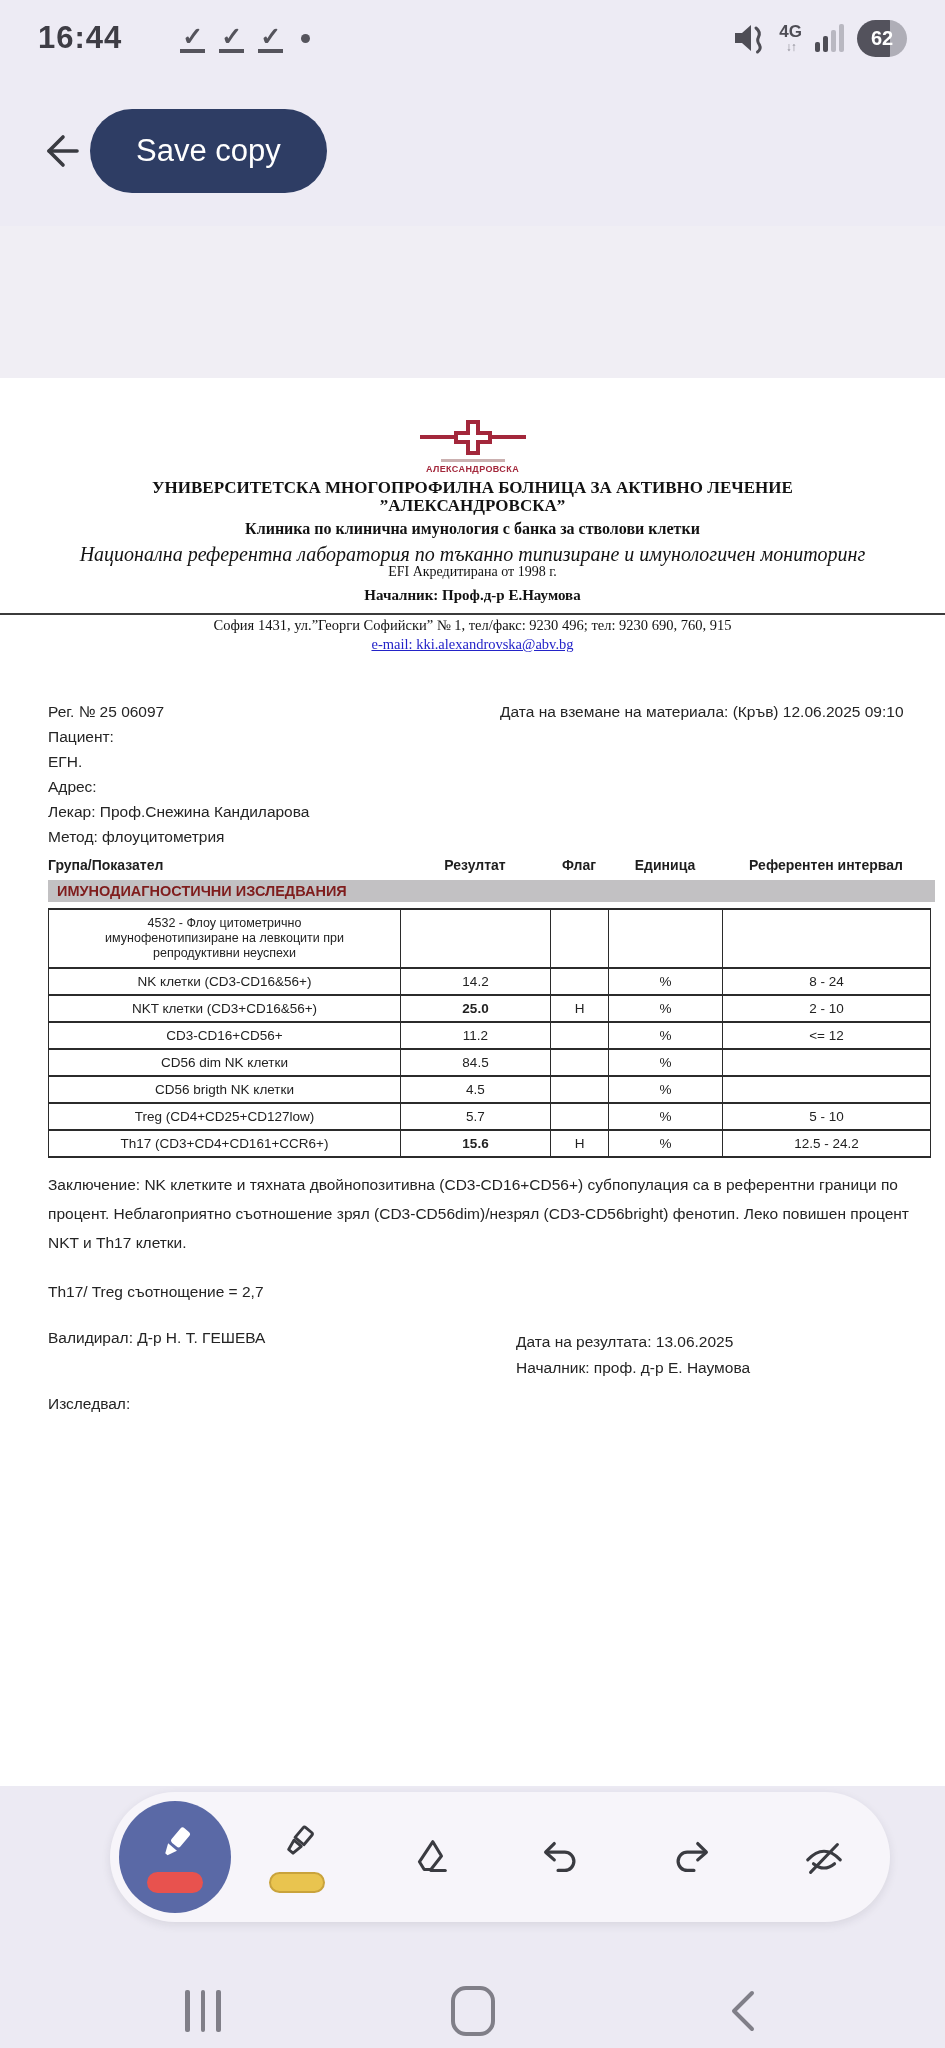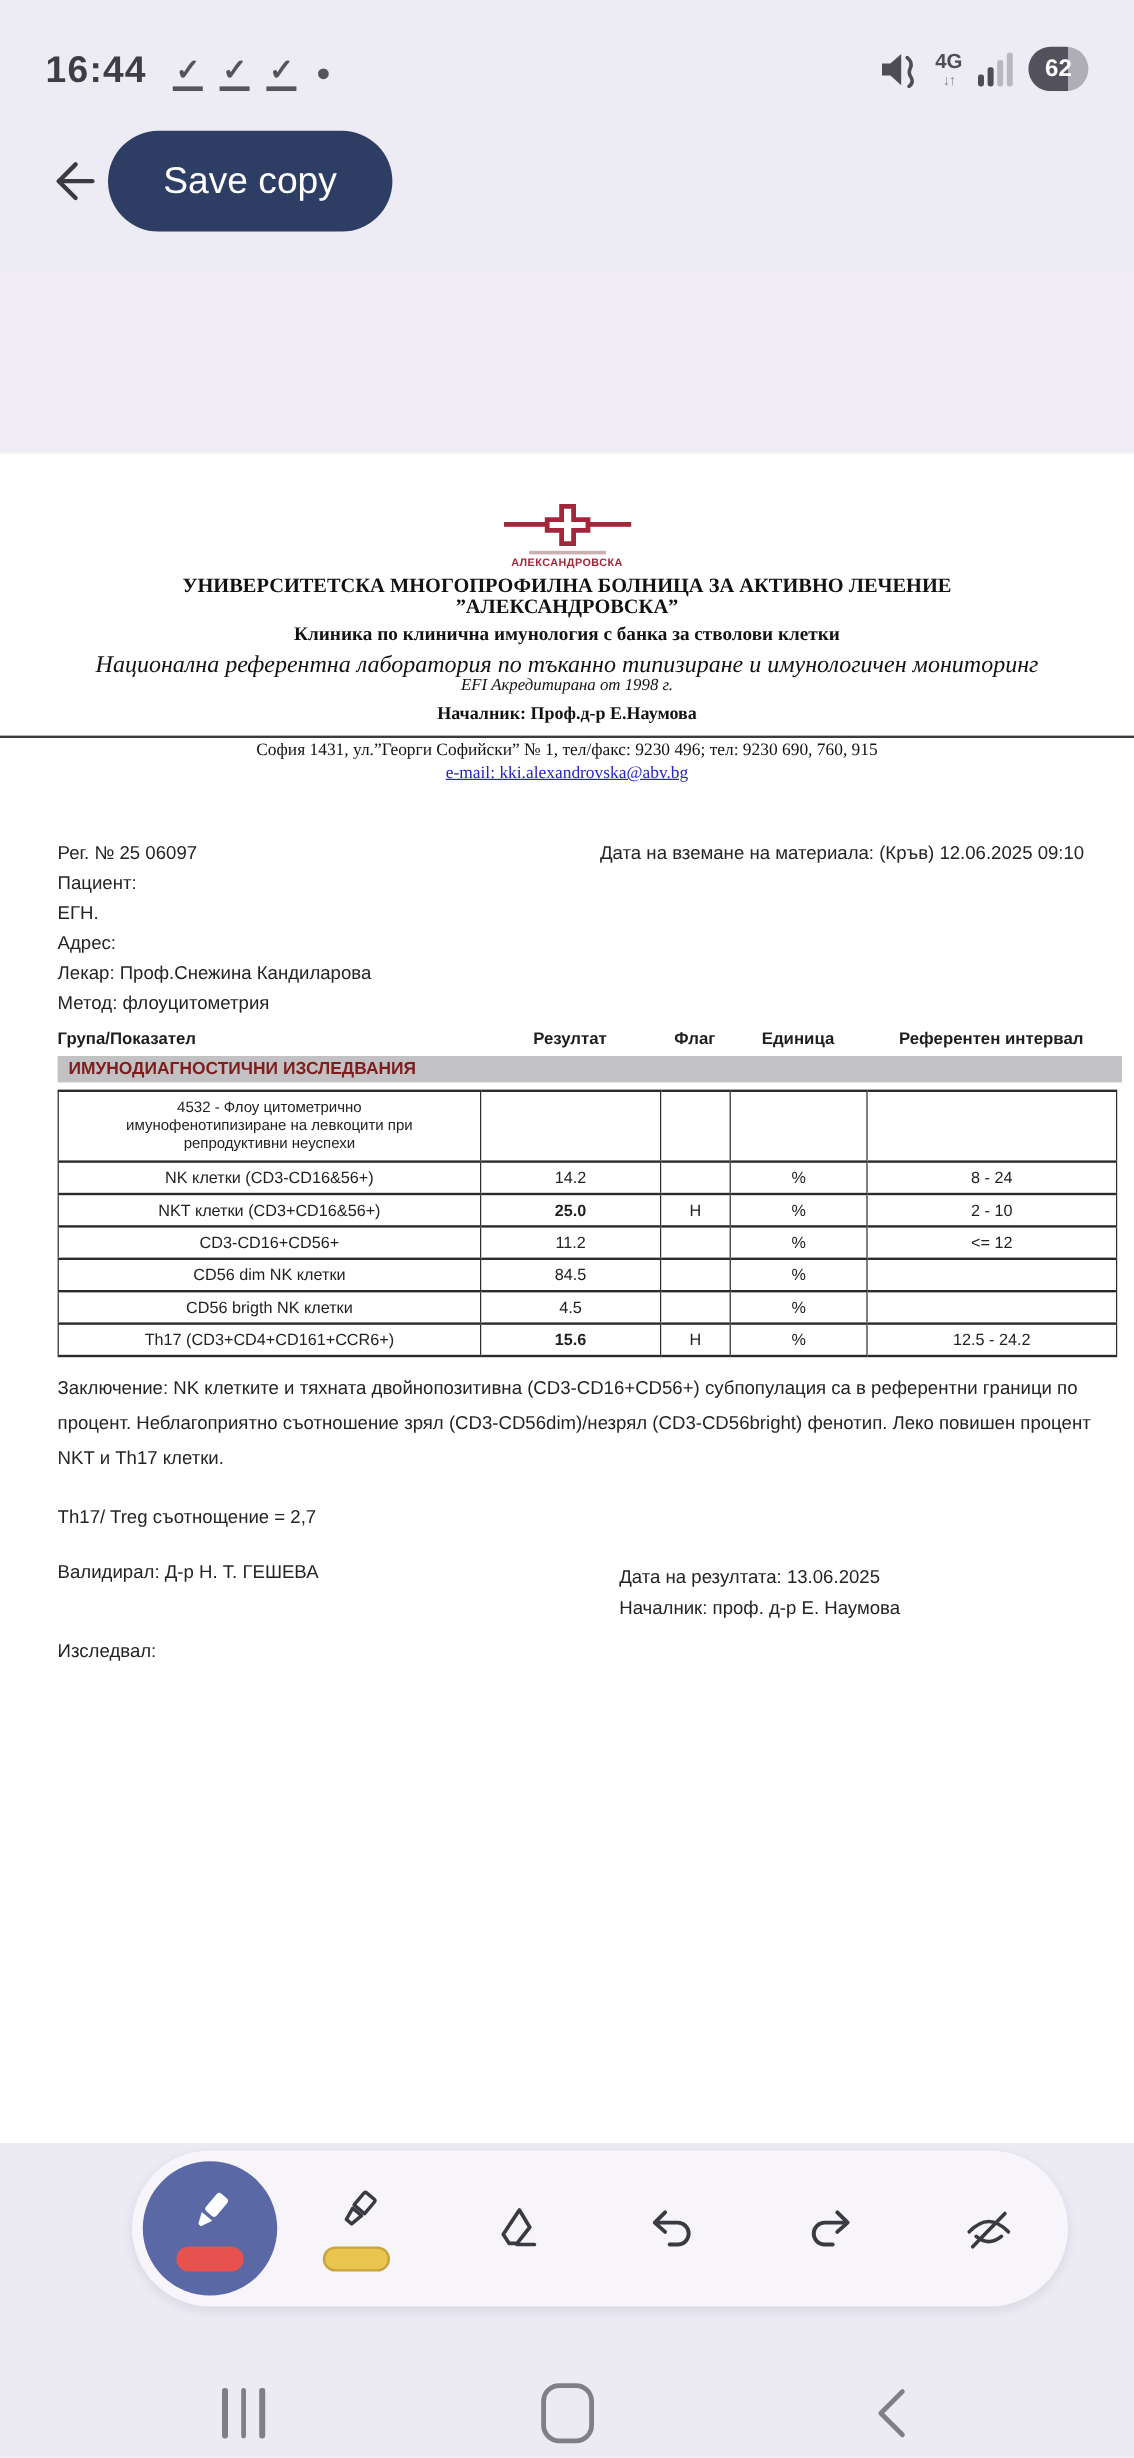--- a/index.html
+++ b/index.html
@@ -7,21 +7,21 @@
   body {
     position:relative;
     background:#F0EEF4;
     font-family:"Liberation Sans", sans-serif;
     color:#1c1c1f;
     overflow:hidden;
   }
 
   
   .status-bar{ position:absolute; top:0; left:0; width:945px; height:76px;
-    background:#EDEBF4; display:flex; align-items:flex-end; padding:0 38px; }
+    background:#EDEBF4; display:flex; align-items:center; padding:0 38px;gap:36px; }
   .time{ font-size:31px; font-weight:700; color:#3E3D45; letter-spacing:1px; }
   .notifs{ display:flex; align-items:center; gap:14px; margin-left:22px; }
   .check{ font-size:25px; font-weight:700; color:#55545C; line-height:24px;
     border-bottom:4px solid #55545C; padding:0 2px 1px; }
   .dot{ width:9px; height:9px; border-radius:50%; background:#55545C; margin-left:4px; }
   .status-right{ margin-left:auto; display:flex; align-items:center; gap:13px; }
   .net4g{ display:flex; flex-direction:column; align-items:center; line-height:1; }
   .net4g .g{ font-size:17px; font-weight:700; color:#4E4D55; }
   .net4g .arrows{ font-size:12px; color:#8B8A93; margin-top:1px; letter-spacing:-1px; }
   .sigbars{ display:flex; align-items:flex-end; gap:3px; height:28px; }
@@ -45,21 +45,21 @@
   .document{ position:absolute; top:378px; left:0; width:945px; height:1408px; background:#ffffff; }
   .doc-head{ text-align:center; font-family:"Liberation Serif", serif; color:#121212; padding-top:40px; }
   .logo{ line-height:0; }
   .logo-micro{ width:64px; height:3px; background:#CBB0B0; margin:3px auto 2px; }
   .logo-caption{ font-size:9px; font-weight:700; color:var(--logo-red,#A3273B);
     letter-spacing:.4px; line-height:10px; font-family:"Liberation Sans",sans-serif; }
   .h1{ font-size:17px; font-weight:700; margin-top:5px; line-height:18px; }
   .h1b{ font-size:17px; font-weight:700; line-height:17px; }
   .h2{ font-size:16px; font-weight:700; margin-top:6px; line-height:18px; }
   .lab{ font-style:italic; font-size:20px; margin-top:7px; line-height:18px; }
-  .lab2{ font-style:italic; font-size:14px; line-height:18px; }
+  .lab2{ font-size:14px; line-height:18px; }
   .chief{ font-size:15px; font-weight:700; margin-top:4px; line-height:20px; }
   .rule{ border:none; border-top:2px solid #3b3b3b; margin-top:8px; }
   .addr{ font-size:14.5px; margin-top:0; line-height:20px; }
   .email a{ font-size:14.5px; color:var(--link,#2323C8); }
 
   .patient{ padding:46px 48px 0; font-size:15.5px; line-height:25px; color:#242424; position:relative; }
   .sample-date{ position:absolute; left:500px; top:46px; }
 
   .tbl-head{ display:flex; margin:8px 0 0 48px; width:882px; font-weight:700; font-size:14px; color:#1e1e1e; }
   .th0{ width:352px; text-align:left; }
@@ -231,20 +231,27 @@
           <td></td>
         </tr>
         <tr>
           <td>CD56 brigth NK клетки</td>
           <td>4.5</td>
           <td></td>
           <td>%</td>
           <td></td>
         </tr>
         <tr>
+          <td>Treg (CD4+CD25+CD127low)</td>
+          <td>5.7</td>
+          <td></td>
+          <td>%</td>
+          <td>5 - 10</td>
+        </tr>
+        <tr>
           <td>Th17 (CD3+CD4+CD161+CCR6+)</td>
           <td class="bold">15.6</td>
           <td>H</td>
           <td>%</td>
           <td>12.5 - 24.2</td>
         </tr>
       </tbody>
   </table>
 
   <p class="conclusion">Заключение: NK клетките и тяхната двойнопозитивна (CD3-CD16+CD56+) субпопулация са в референтни граници по процент.   Неблагоприятно съотношение зрял (CD3-CD56dim)/незрял (CD3-CD56bright) фенотип. Леко повишен процент NKT и Th17 клетки.</p>

